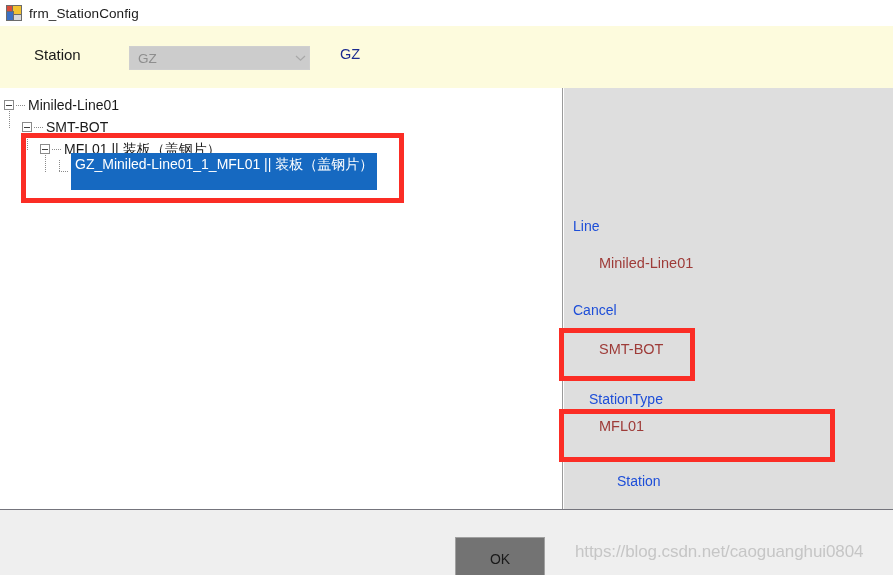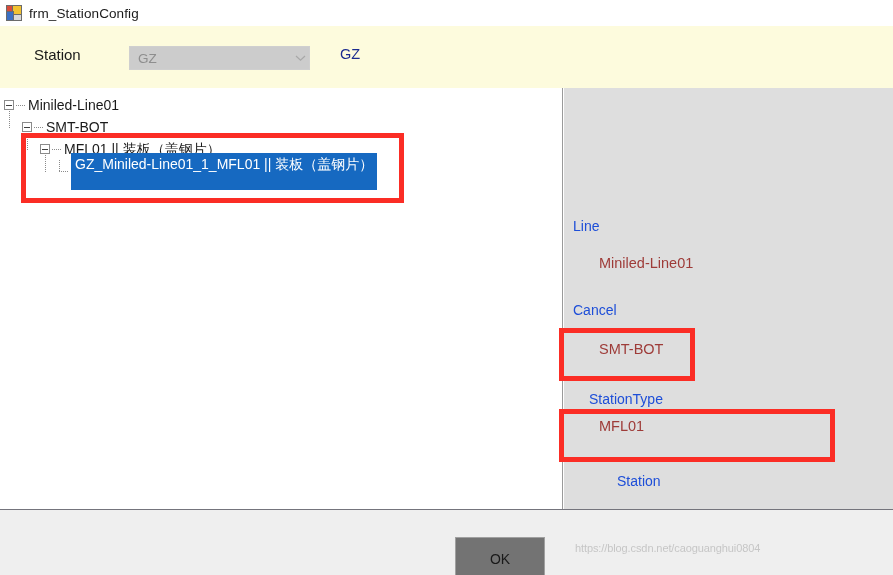--- a/index.html
+++ b/index.html
@@ -243,21 +243,21 @@
     justify-content: center;
     cursor: default;
     padding: 0;
   }
   #ok-button     { left: 455px; top: 27px; width: 90px; }
   #cancel-button { left: 568px; top: 27px; width: 90px; }
 
   #watermark {
     position: absolute;
     left: 575px; top: 542px;
-    font-size: 11px;
+    font-size: 17px;
     color: rgba(140, 140, 140, 0.42);
     white-space: nowrap;
     letter-spacing: -0.1px;
     pointer-events: none;
   }
 </style>
 </head>
 <body>
 
 <div id="titlebar">

